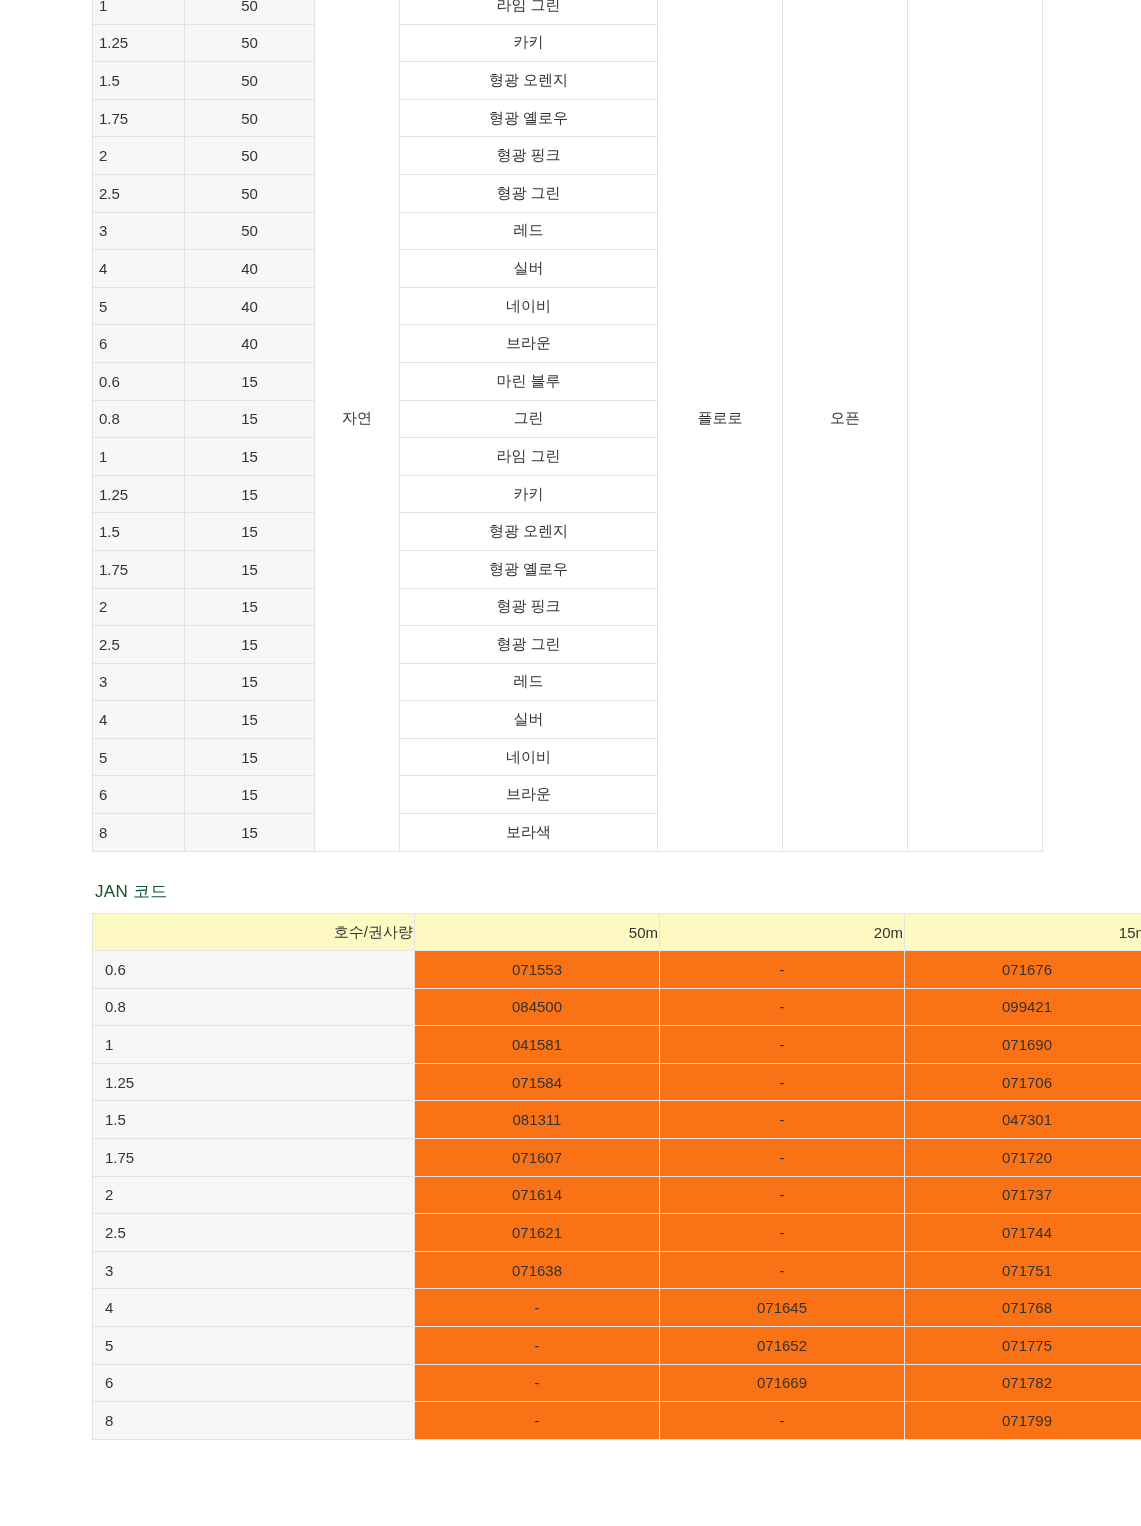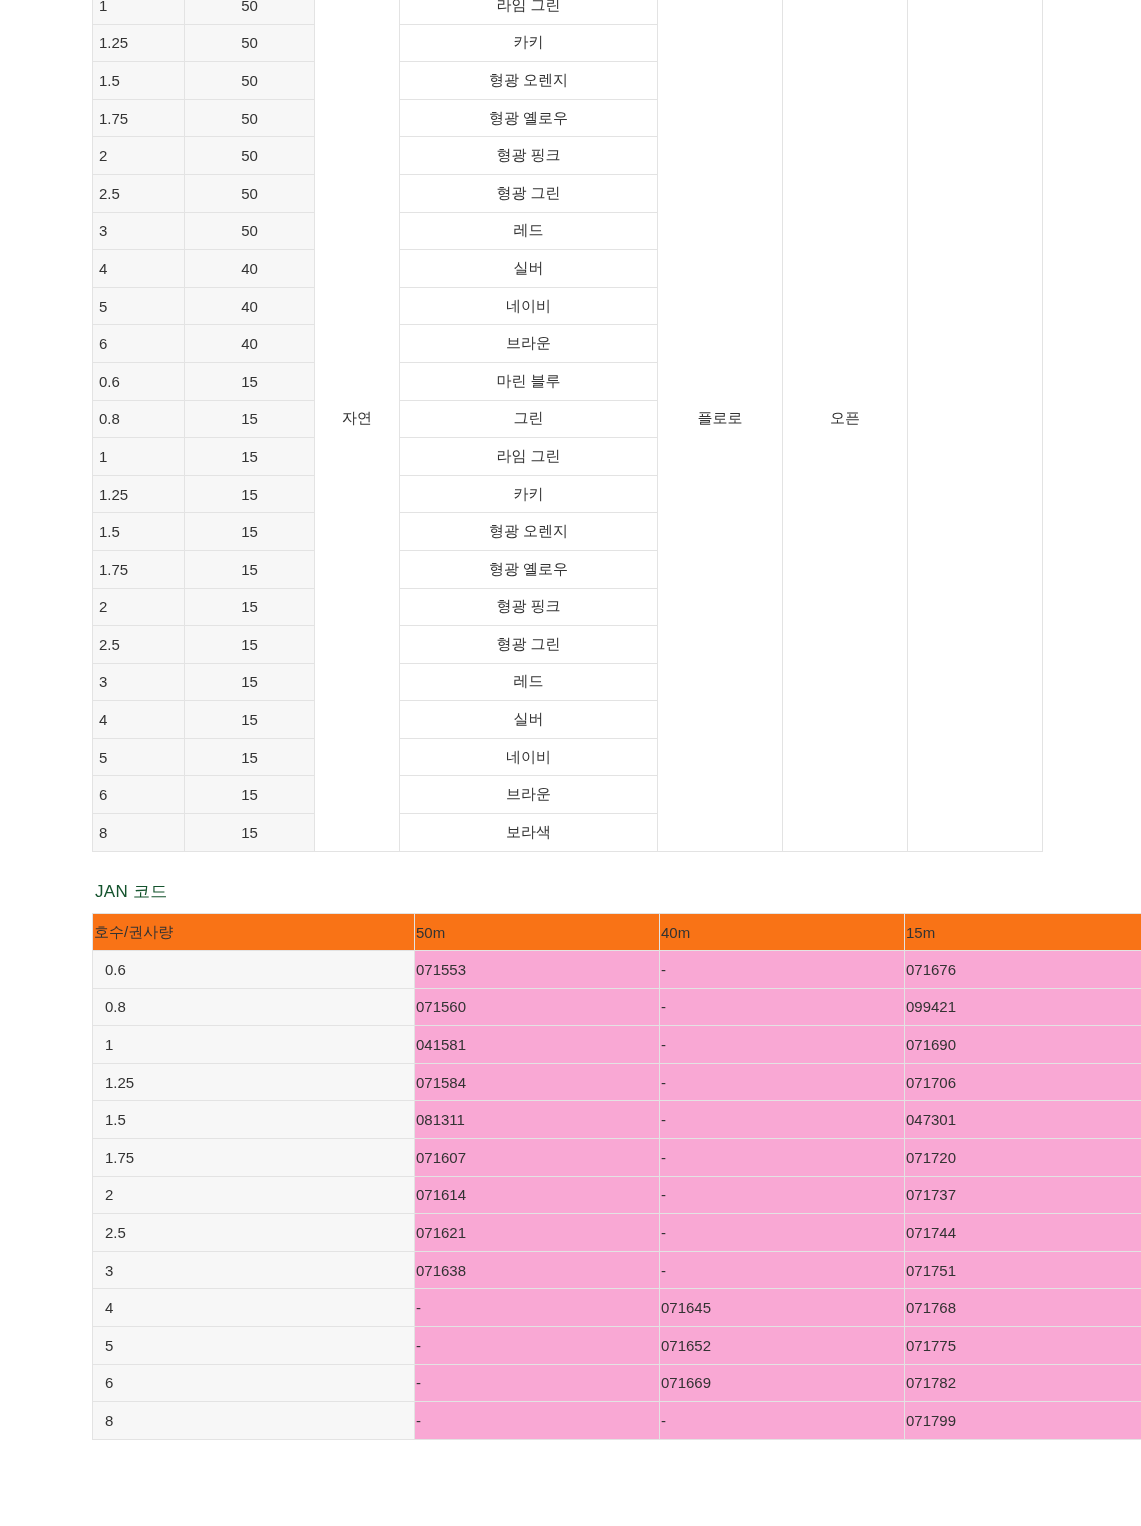--- a/index.html
+++ b/index.html
@@ -98,26 +98,26 @@
     top: 913px;
     width: 950px;
   }
   table.jan {
     border-collapse: collapse;
     width: 950px;
     table-layout: fixed;
   }
   table.jan th {
     border: 1px solid #e3e3e3;
-    background: #f97316;
+    background: #fef9c3;
     font-size: 15px;
     font-weight: normal;
     color: #333;
     height: 37px;
-    text-align: left;
+    text-align: right;
     box-sizing: border-box;
   }
   table.jan td {
     border: 1px solid #e3e3e3;
     font-size: 15px;
     color: #333;
     height: 37.6px;
     box-sizing: border-box;
     vertical-align: middle;
   }
@@ -125,21 +125,22 @@
     width: 322px;
     text-align: left;
     padding-left: 12px;
     background: #f7f7f7;
   }
   table.jan th.j-size {
     width: 322px;
   }
   table.jan td.j-val {
     width: 209px;
-    background: #f9a8d4;
+    text-align: center;
+    background: #f97316;
   }
   table.jan th.j-val {
     width: 245px;
   }
 </style>
 </head>
 <body>
 
 <div class="page">
 
@@ -270,34 +271,34 @@
   </div>
 
   <div class="section-title">JAN 코드</div>
 
   <div class="jan-wrap">
     <table class="jan">
       <thead>
         <tr>
           <th class="j-size">호수/권사량</th>
           <th class="j-val">50m</th>
-          <th class="j-val">40m</th>
+          <th class="j-val">20m</th>
           <th class="j-val">15m</th>
         </tr>
       </thead>
       <tbody id="jan-body">
           <tr>
             <td class="j-size">0.6</td>
             <td class="j-val">071553</td>
             <td class="j-val">-</td>
             <td class="j-val">071676</td>
           </tr>
           <tr>
             <td class="j-size">0.8</td>
-            <td class="j-val">071560</td>
+            <td class="j-val">084500</td>
             <td class="j-val">-</td>
             <td class="j-val">099421</td>
           </tr>
           <tr>
             <td class="j-size">1</td>
             <td class="j-val">041581</td>
             <td class="j-val">-</td>
             <td class="j-val">071690</td>
           </tr>
           <tr>

